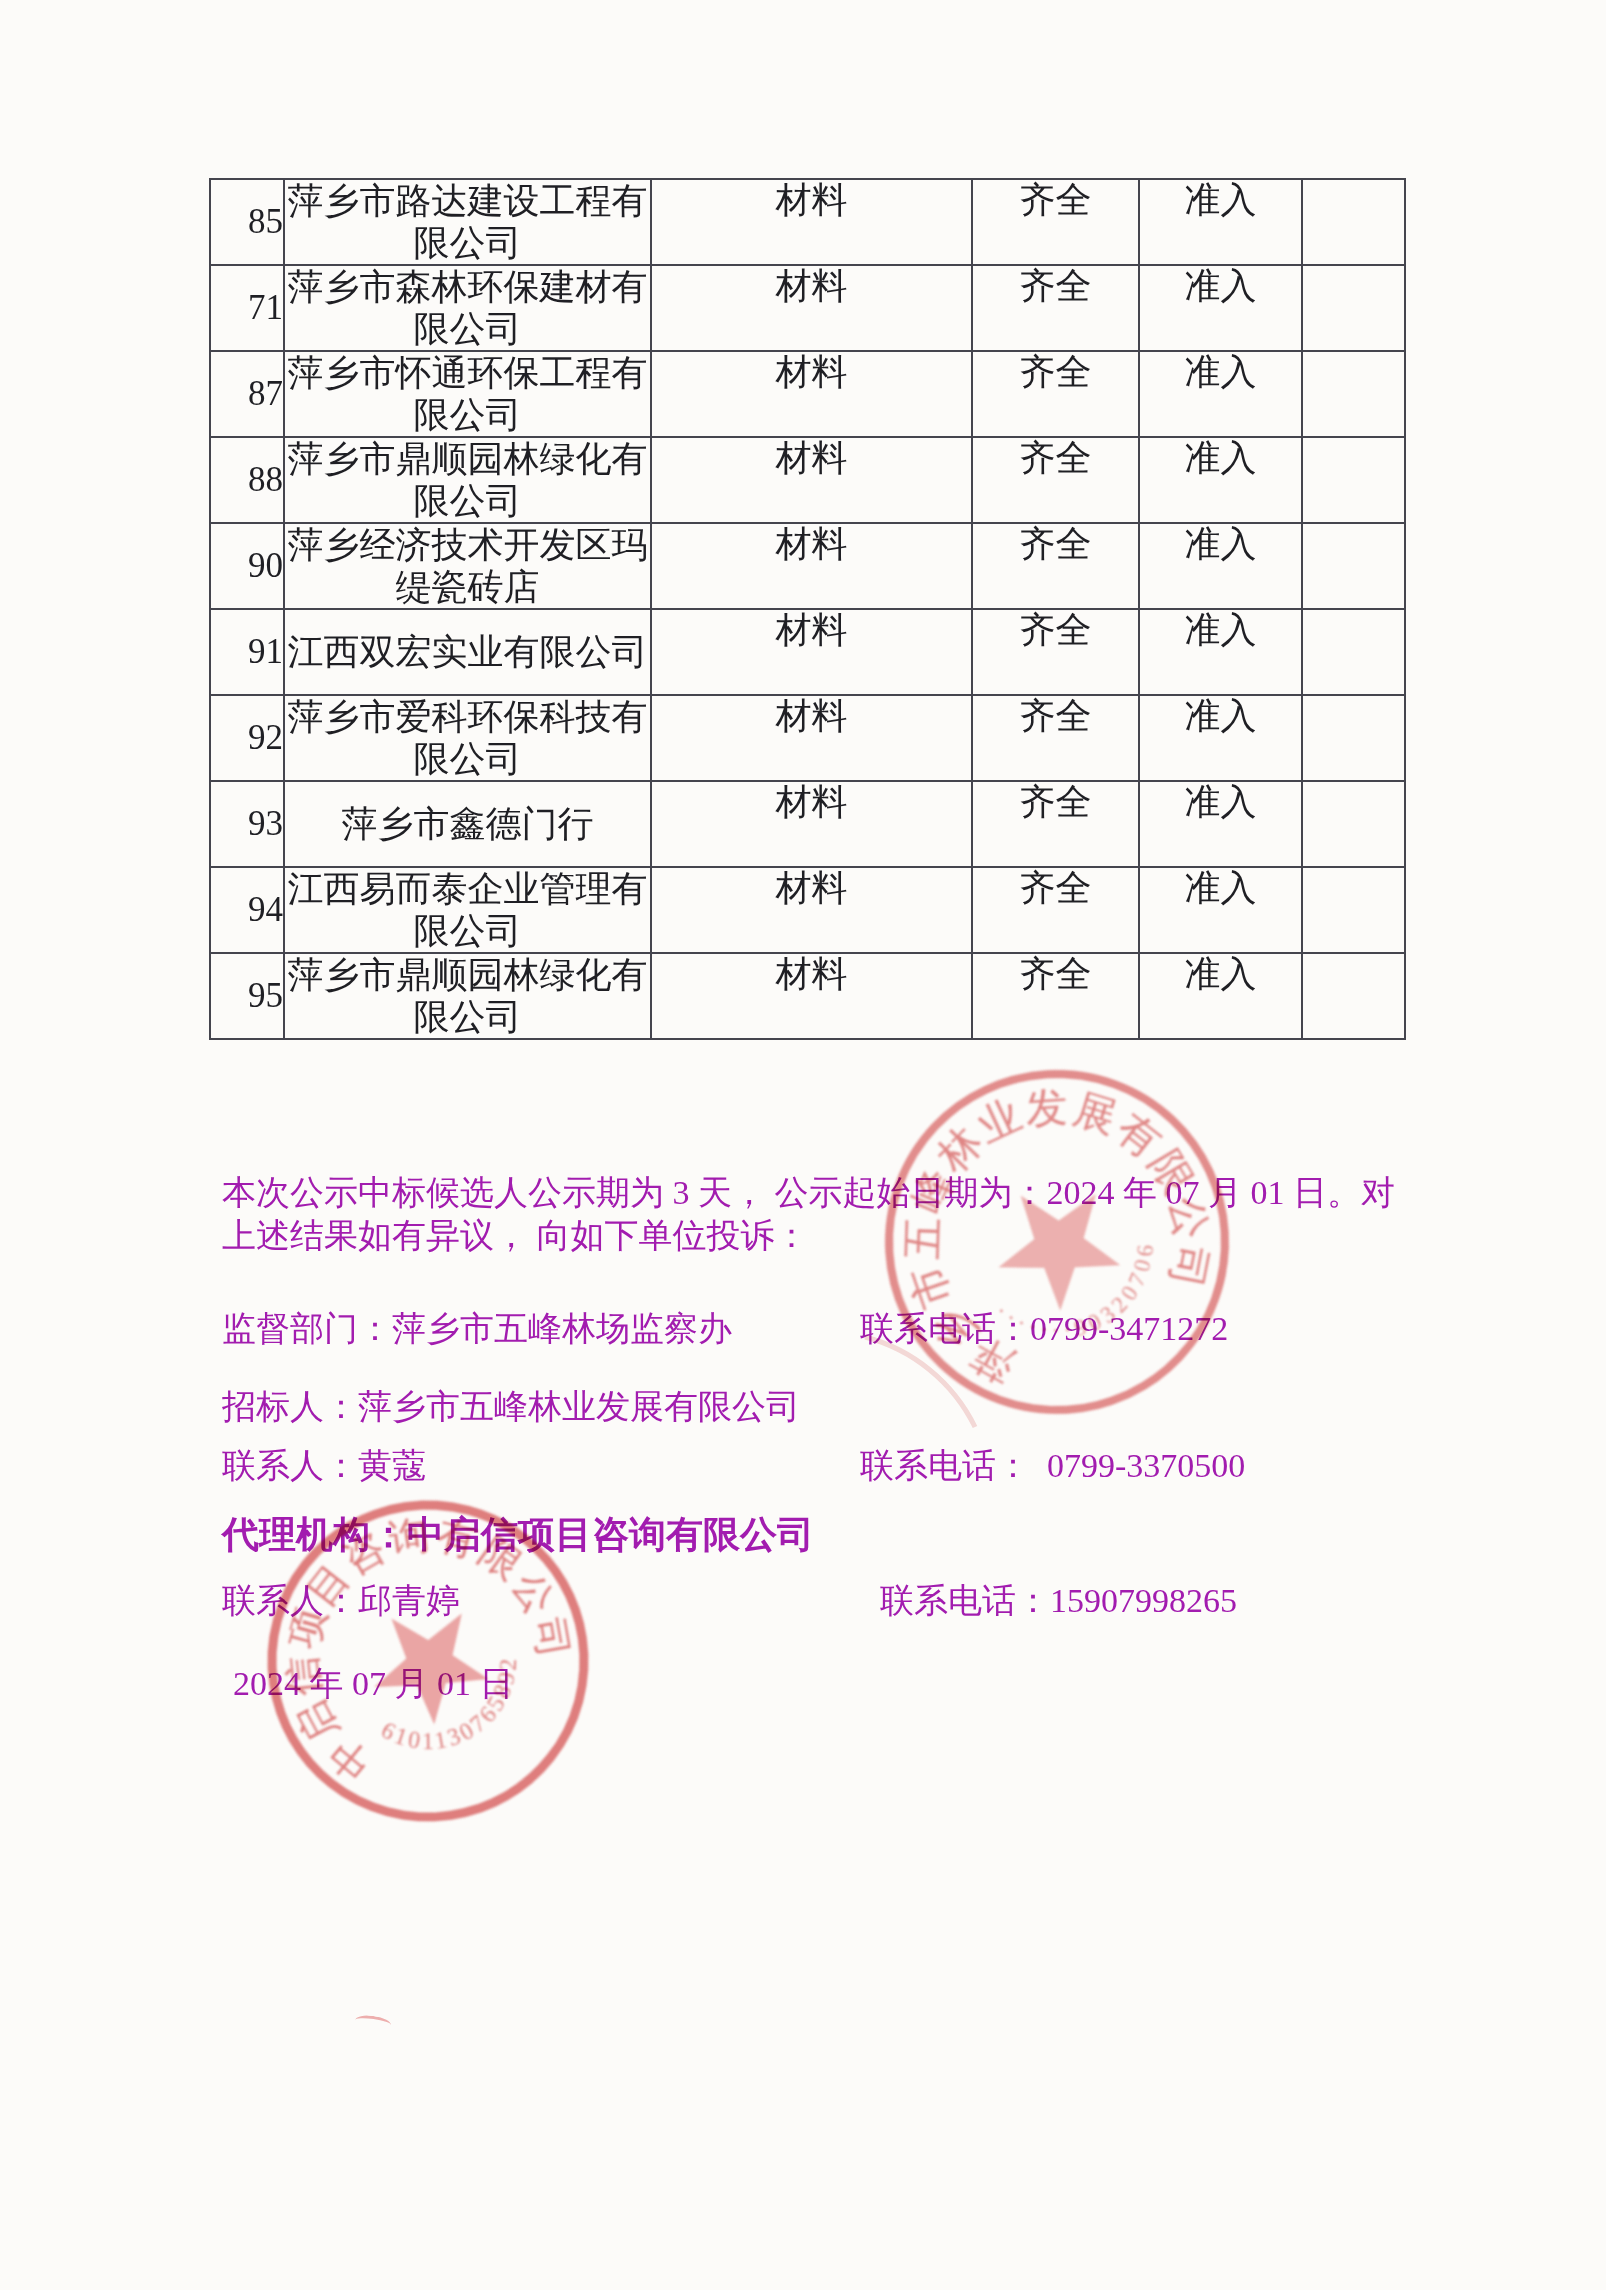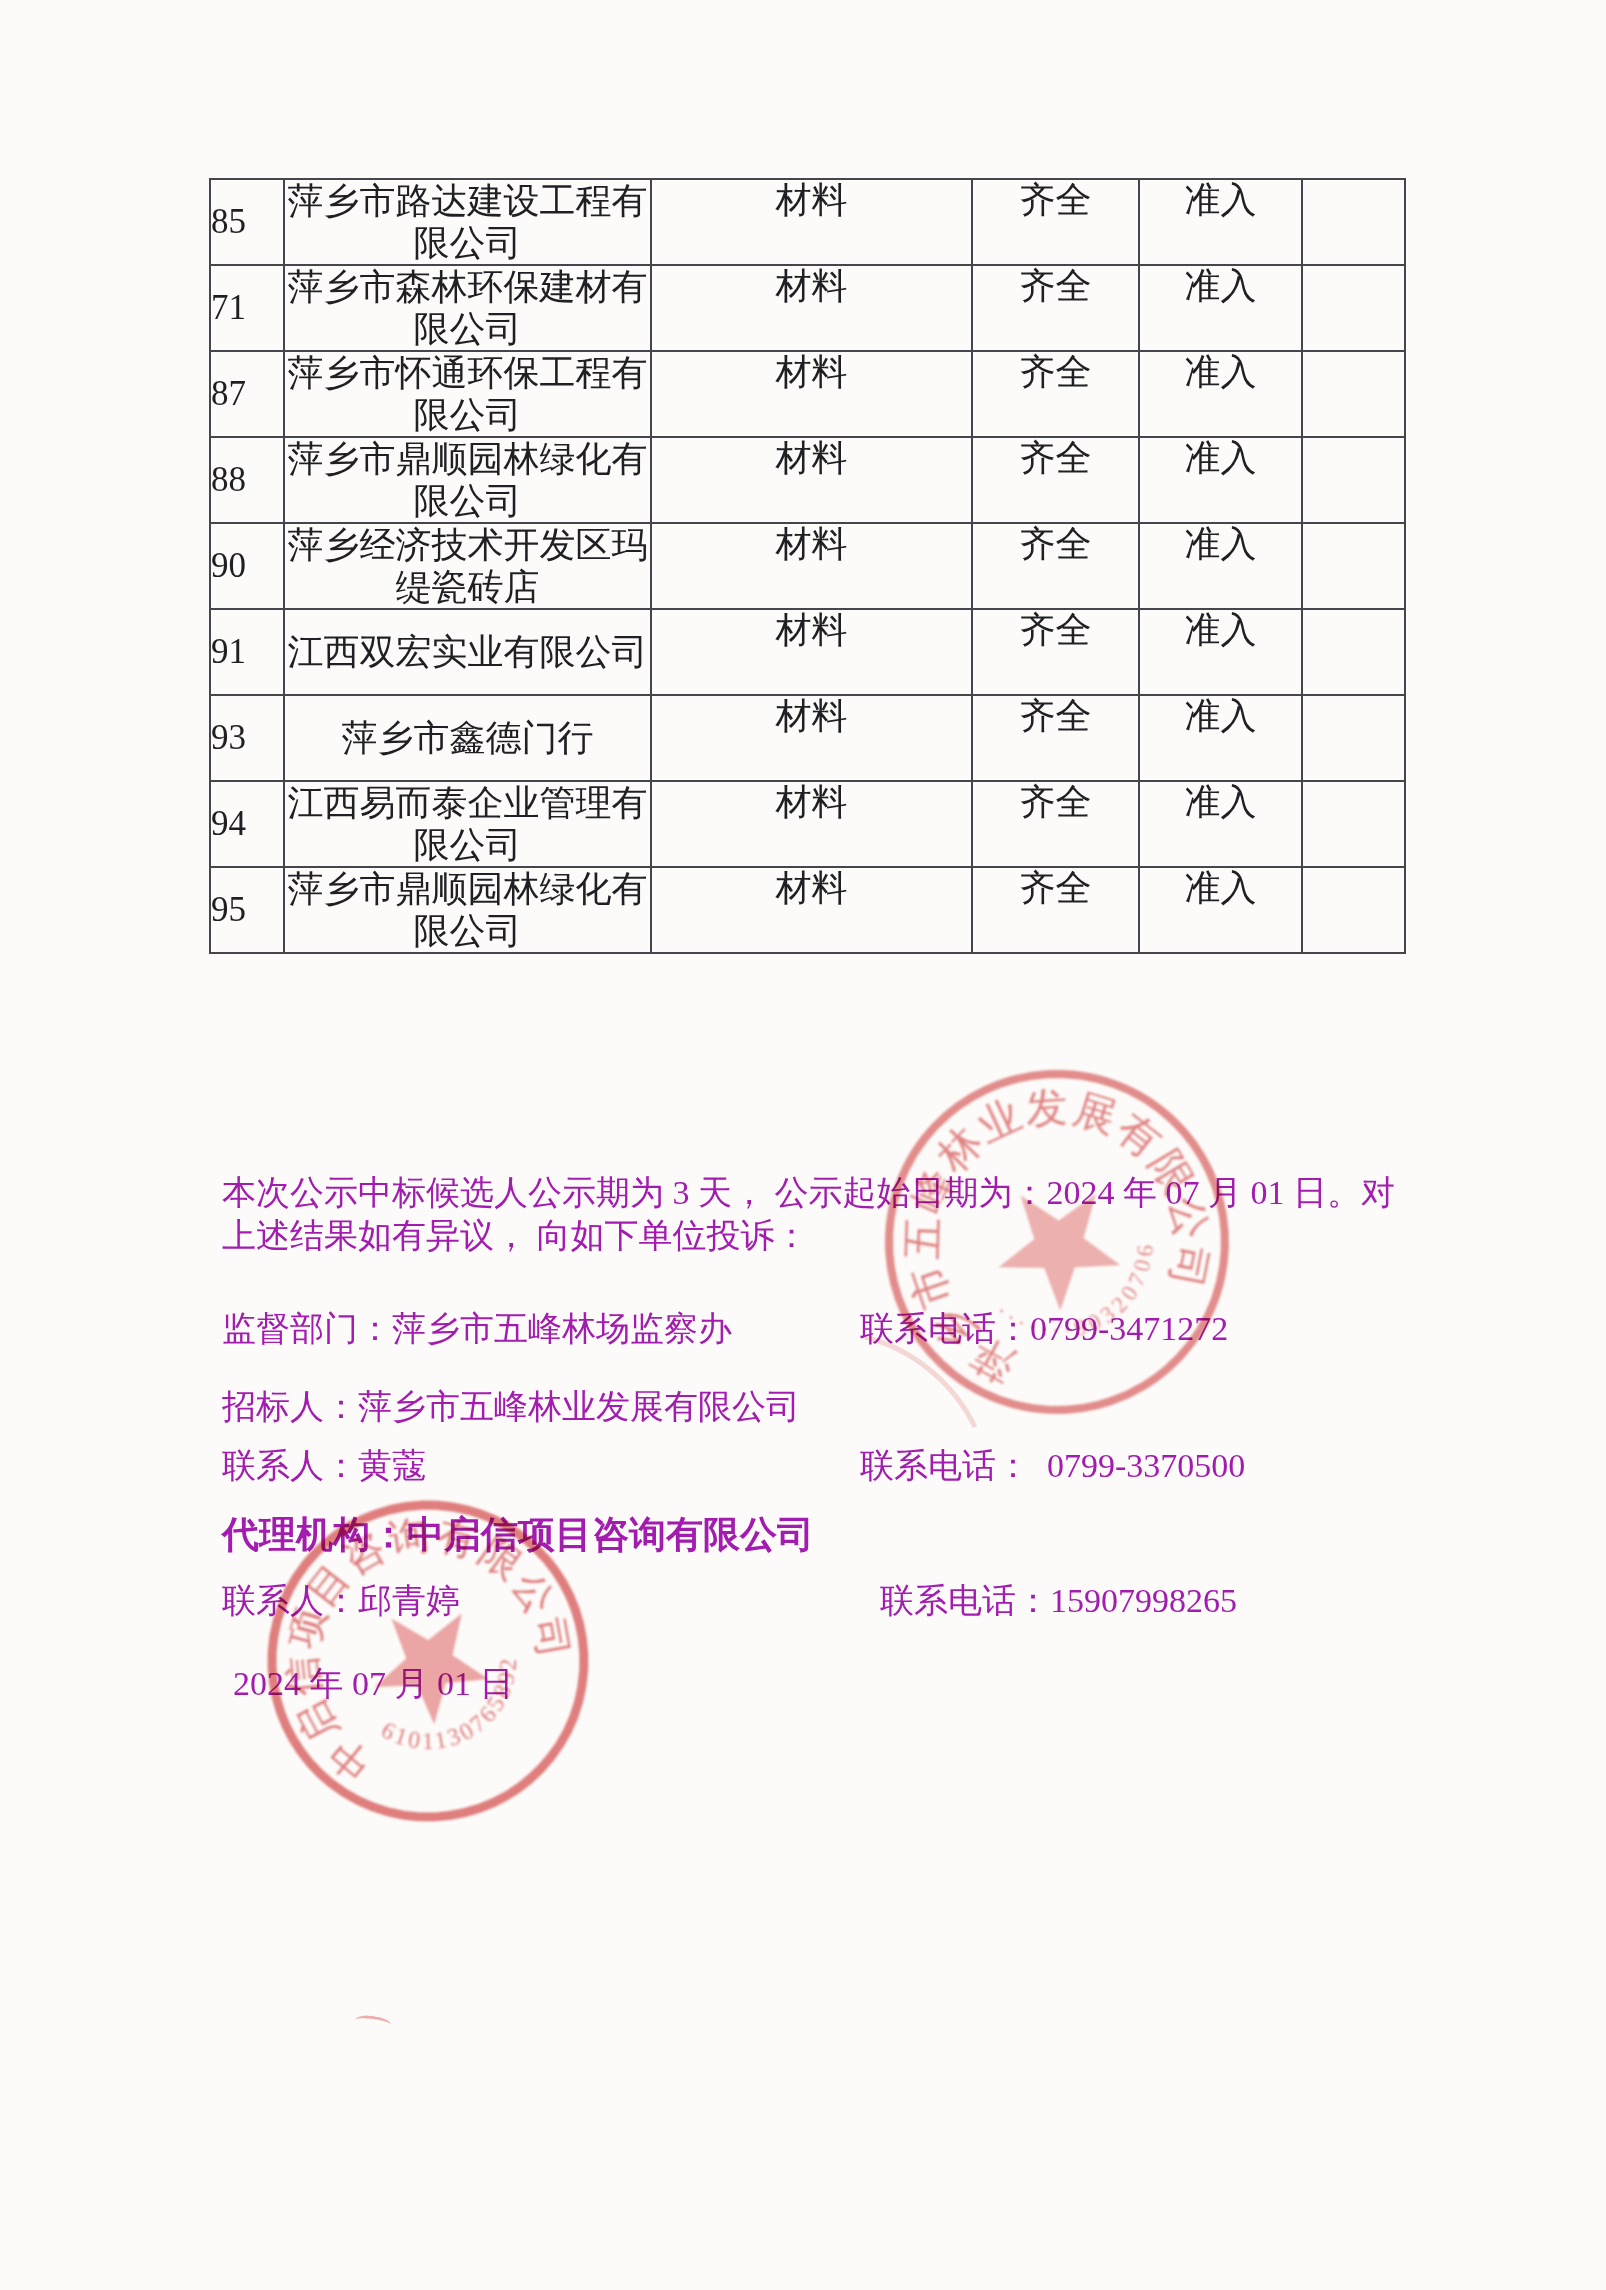--- a/index.html
+++ b/index.html
@@ -14,21 +14,21 @@
   .results-table{
     position:absolute;left:209px;top:178px;width:1187px;
     border-collapse:collapse;table-layout:fixed;
     font-size:36px;color:#1f1f24;
   }
   .results-table td{
     border:2px solid #45454e;
     padding:0;
   }
   .results-table tr{height:86px;}
-  .c-num{width:72px;text-align:left;vertical-align:middle;font-size:35px;}
+  .c-num{width:72px;text-align:right;vertical-align:middle;font-size:35px;}
   .c-company{width:365px;text-align:center;vertical-align:middle;line-height:42px;padding:0 2px;}
   .c-val{width:165px;text-align:center;vertical-align:top;padding-top:5px;line-height:40px;}
   .c-mat{width:319px;}
   .c-res{width:161px;}
   .c-blank{width:101px;}
   
   .txt{
     position:absolute;font-size:34px;line-height:42px;white-space:pre;
     color:#a21caf;z-index:2;
   }
@@ -84,20 +84,28 @@
     <td class="c-num">90</td>
     <td class="c-company">萍乡经济技术开发区玛缇瓷砖店</td>
     <td class="c-val c-mat">材料</td>
     <td class="c-val">齐全</td>
     <td class="c-val c-res">准入</td>
     <td class="c-blank"></td>
   </tr>
       <tr>
     <td class="c-num">91</td>
     <td class="c-company">江西双宏实业有限公司</td>
+    <td class="c-val c-mat">材料</td>
+    <td class="c-val">齐全</td>
+    <td class="c-val c-res">准入</td>
+    <td class="c-blank"></td>
+  </tr>
+      <tr>
+    <td class="c-num">92</td>
+    <td class="c-company">萍乡市爱科环保科技有限公司</td>
     <td class="c-val c-mat">材料</td>
     <td class="c-val">齐全</td>
     <td class="c-val c-res">准入</td>
     <td class="c-blank"></td>
   </tr>
       <tr>
     <td class="c-num">93</td>
     <td class="c-company">萍乡市鑫德门行</td>
     <td class="c-val c-mat">材料</td>
     <td class="c-val">齐全</td>

